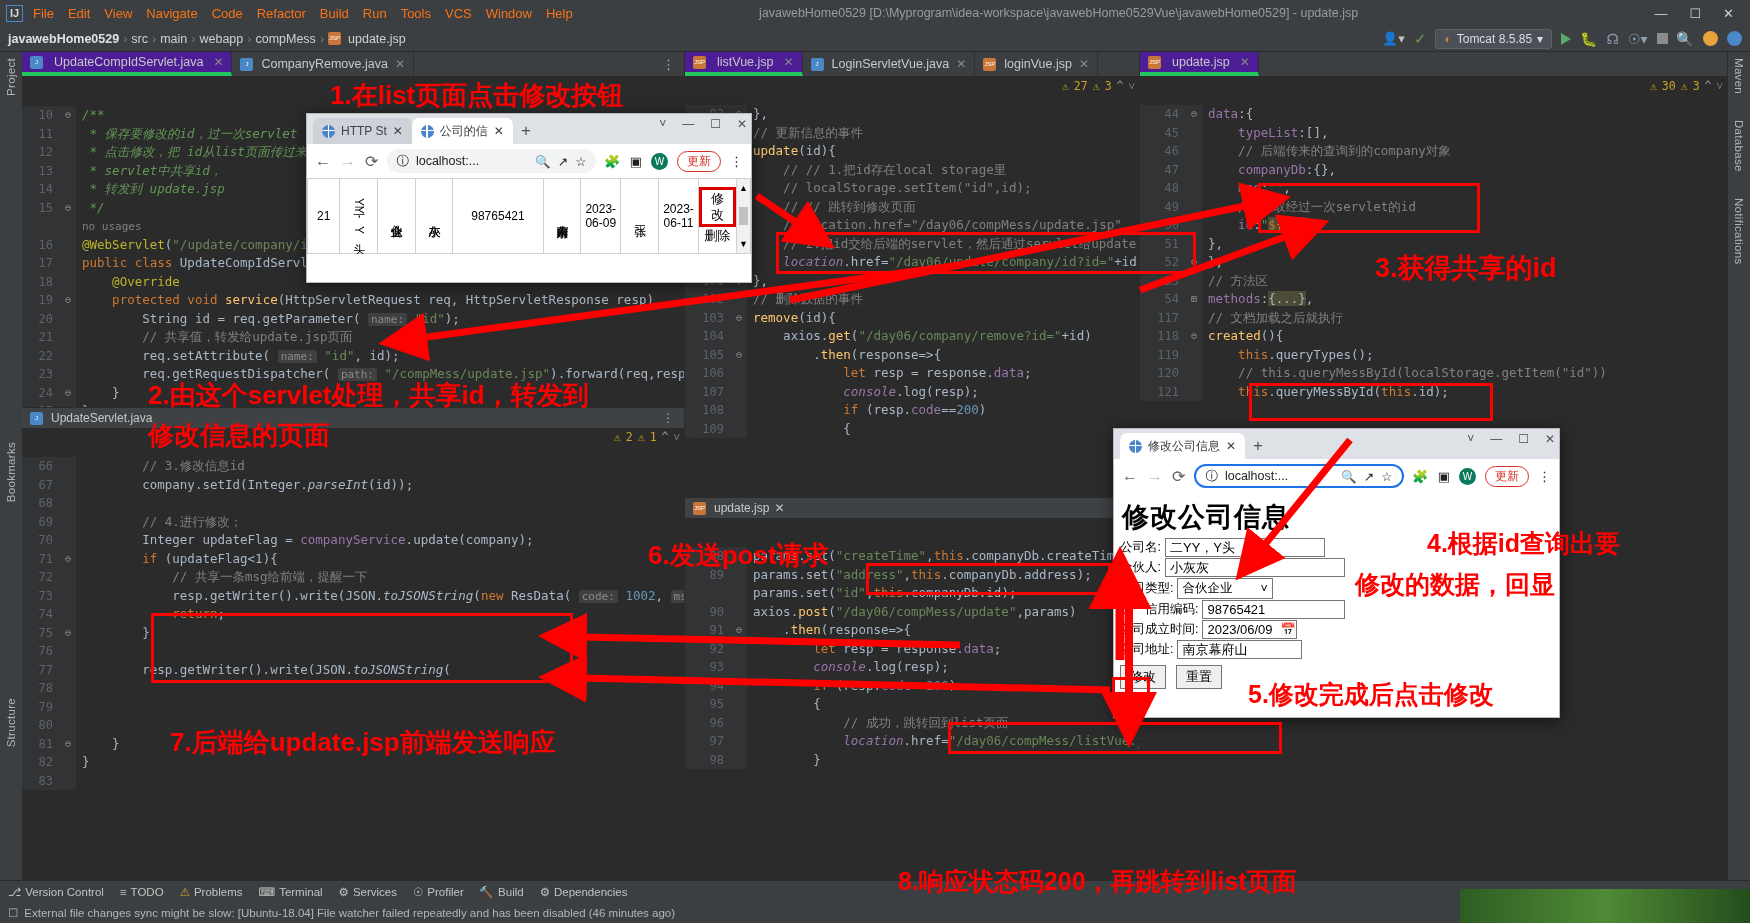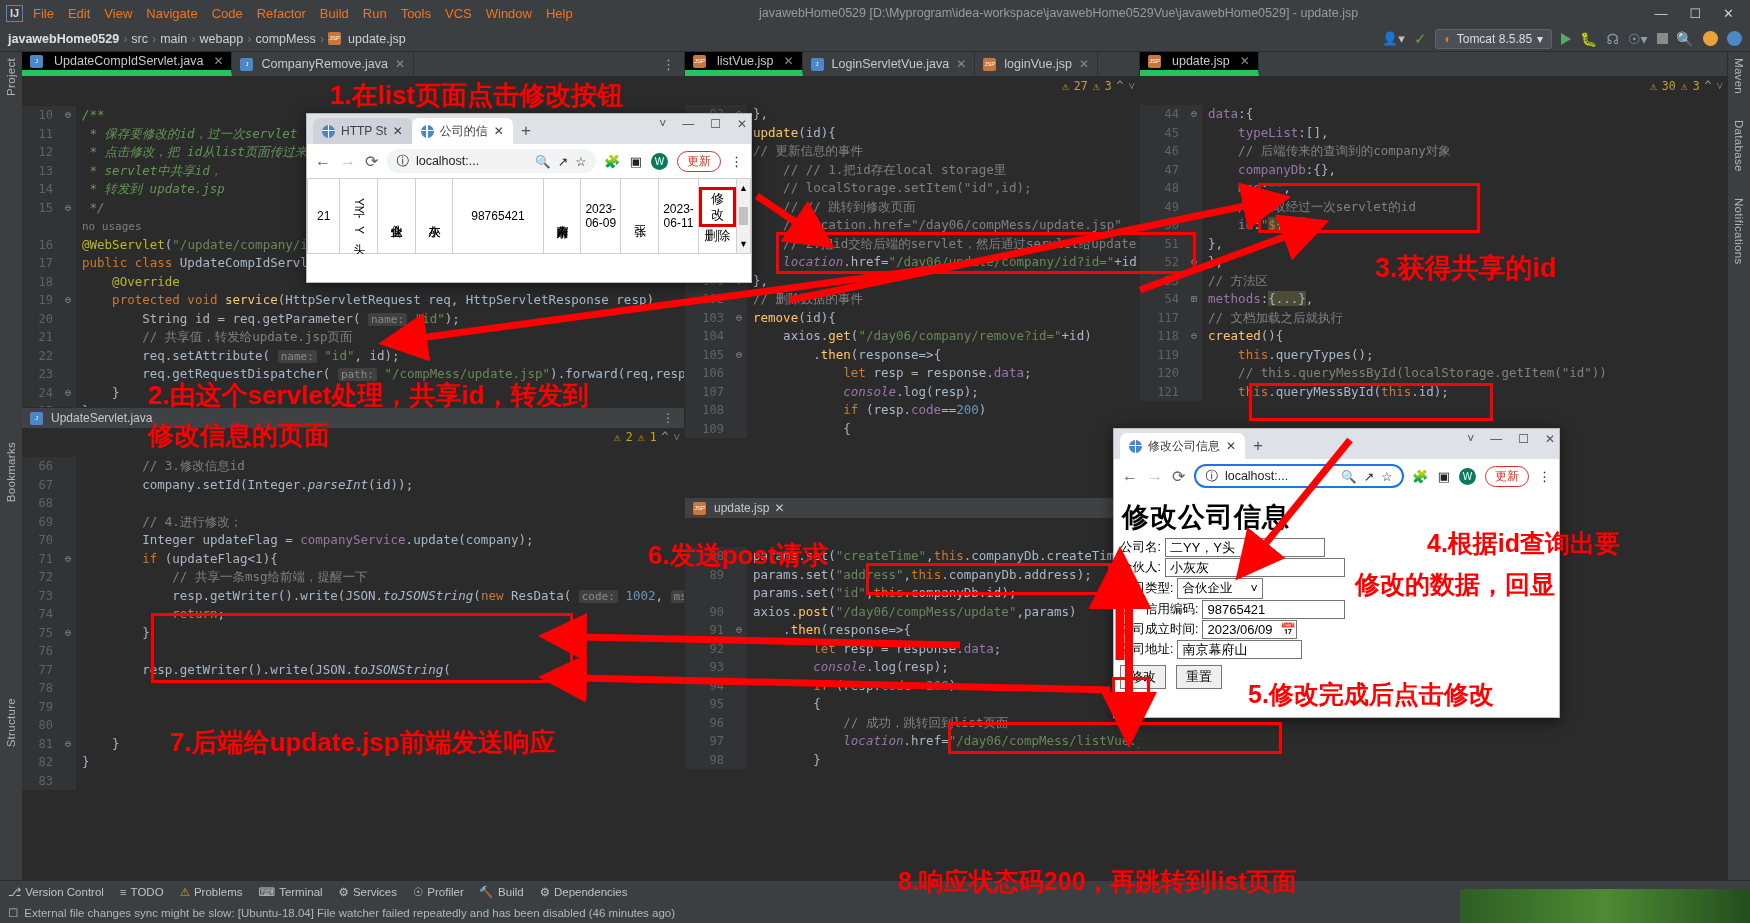--- a/index.html
+++ b/index.html
@@ -46,21 +46,21 @@
   .cols { flex:1; display:flex; min-width:0; }
   .col { display:flex; flex-direction:column; min-width:0; border-right:1px solid #2b2b2b; }
   .col.c1 { width:663px; flex:0 0 663px; }
   .col.c2 { width:455px; flex:0 0 455px; }
   .col.c3 { flex:1; }
 
   .tabstrip { height:25px; background:#3c3f41; display:flex; align-items:stretch; flex:0 0 25px;
               border-bottom:1px solid #2b2b2b; overflow:hidden;}
   .tab { display:flex; align-items:center; gap:5px; padding:0 8px; font-size:12.5px; color:#c8c8c8;
          border-right:1px solid #2f2f2f; white-space:nowrap;}
-  .tab.active { background:#000000; border-bottom:6px solid #22c55e;gap:8px; }
+  .tab.active { background:#4c1d95; border-bottom:4px solid #22c55e;gap:8px; }
   .tab .x { color:#8a8a8a; font-size:12px; margin-left:2px;}
   .tabdots { margin-left:auto; padding:0 7px; display:flex; align-items:center; color:#b0b0b0; letter-spacing:2px;}
 
   .editor { flex:1; background:#2b2b2b; position:relative; overflow:hidden;
             font-family:"DejaVu Sans Mono", monospace; font-size:12.5px; }
   .warnbar { position:absolute; right:4px; top:2px; display:flex; align-items:center; gap:5px;
              font-size:11.5px; color:#c9a227; z-index:6;}
   .warnbar .ww { color:#d9b400; }
   .warnbar .chev { color:#9a9a9a; }
   .code { padding:21px 0 0 0;margin-top:8px; }
@@ -120,21 +120,21 @@
 
   .opbox { border:3px solid #d00; padding:1px 5px; font-size:13px; line-height:1.25; text-align:center;}
 
   
   .page-title { font-size:27px; font-weight:bold; letter-spacing:1px; margin:4px 0 3px 2px; color:#000;}
   .frow { display:flex; align-items:center; gap:4px; margin:1px 0; font-size:12.5px; color:#000;}
   .frow label { white-space:nowrap; }
   .finput { border:1px solid #767676; background:#fff; font-size:13px; padding:1px 4px; color:#000;
             font-family:"Liberation Sans", sans-serif;}
   .fselect { border:1px solid #767676; background:#fff; font-size:12.5px; padding:1px 4px; color:#000;
-             display:flex; align-items:center; gap:18px; }
+             display:flex; align-items:center; gap:28px; }
   .fbtn { border:1px solid #767676; background:#efefef; font-size:13px; padding:2px 9px; color:#000;}
 
   
   .anno { position:absolute; color:#ff0000; font-weight:bold; white-space:pre;
           font-family:"Liberation Sans", sans-serif; z-index:50; }
   .redbox { position:absolute; border:3px solid #ff0000; z-index:48; pointer-events:none;}
   svg.arrows { position:absolute; inset:0; width:1750px; height:923px; z-index:49; pointer-events:none;}
   .taskbar-peek { position:absolute; right:0; bottom:0; width:290px; height:34px;
                   background:linear-gradient(90deg,#2e5d23,#4f8a35,#244d1c); z-index:3;}
 </style>
@@ -308,22 +308,22 @@
           <div class="warnbar">
             <span class="ww">⚠</span>
             <span>27</span>
             <span class="ww">⚠</span>
             <span>3</span>
             <span class="chev">^</span>
             <span class="chev">˅</span>
           </div>
           <div class="code" id="code-mid" style="padding-top:20px">
               <div class="ln"><span class="gutter wide">92</span><span class="fold">⊖</span><span class="src">},</span></div>
+              <div class="ln"><span class="gutter wide">93</span><span class="fold"></span><span class="src"><span class="cmt">// 更新信息的事件</span></span></div>
               <div class="ln"><span class="gutter wide">94</span><span class="fold">⊖</span><span class="src"><span class="fn">update</span>(id){</span></div>
-              <div class="ln"><span class="gutter wide">93</span><span class="fold"></span><span class="src"><span class="cmt">// 更新信息的事件</span></span></div>
               <div class="ln"><span class="gutter wide">95</span><span class="fold"></span><span class="src">    <span class="cmt">// // 1.把id存在local storage里</span></span></div>
               <div class="ln"><span class="gutter wide">96</span><span class="fold"></span><span class="src">    <span class="cmt">// localStorage.setItem("id",id);</span></span></div>
               <div class="ln"><span class="gutter wide">97</span><span class="fold"></span><span class="src">    <span class="cmt">// // 跳转到修改页面</span></span></div>
               <div class="ln"><span class="gutter wide">98</span><span class="fold"></span><span class="src">    <span class="cmt">// location.href="/day06/compMess/update.jsp"</span></span></div>
               <div class="ln"><span class="gutter wide">99</span><span class="fold"></span><span class="src">    <span class="cmt">// 2.把id交给后端的servlet，然后通过servlet给update.jsp</span></span></div>
               <div class="ln"><span class="gutter wide">100</span><span class="fold"></span><span class="src">    <span class="fld ital">location</span>.href=<span class="str">"/day06/update/company/id?id="</span>+id;</span></div>
               <div class="ln"><span class="gutter wide">101</span><span class="fold">⊖</span><span class="src">},</span></div>
               <div class="ln"><span class="gutter wide">102</span><span class="fold"></span><span class="src"><span class="cmt">// 删除数据的事件</span></span></div>
               <div class="ln"><span class="gutter wide">103</span><span class="fold">⊖</span><span class="src"><span class="fn">remove</span>(id){</span></div>
               <div class="ln"><span class="gutter wide">104</span><span class="fold"></span><span class="src">    axios.<span class="fn">get</span>(<span class="str">"/day06/company/remove?id="</span>+id)</span></div>

